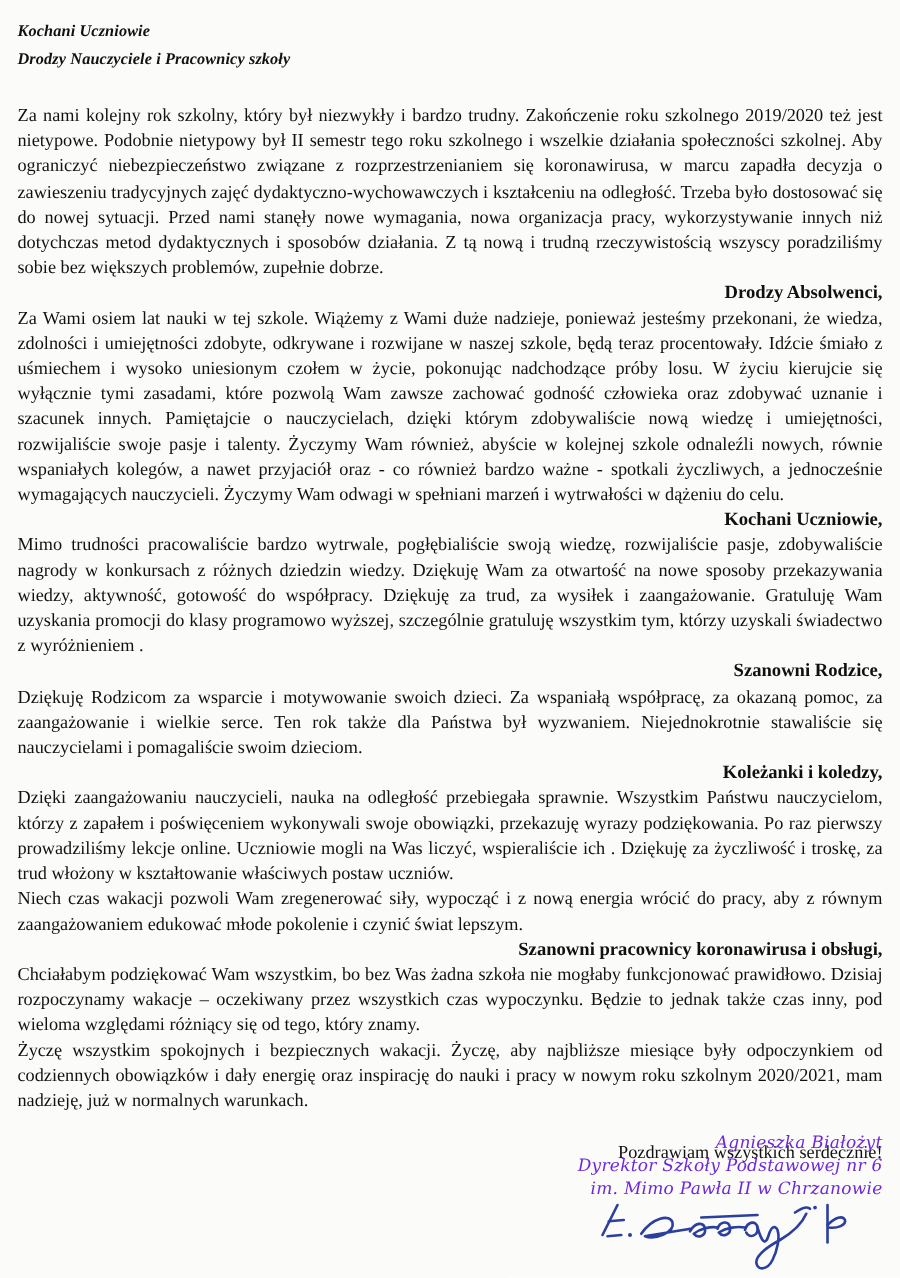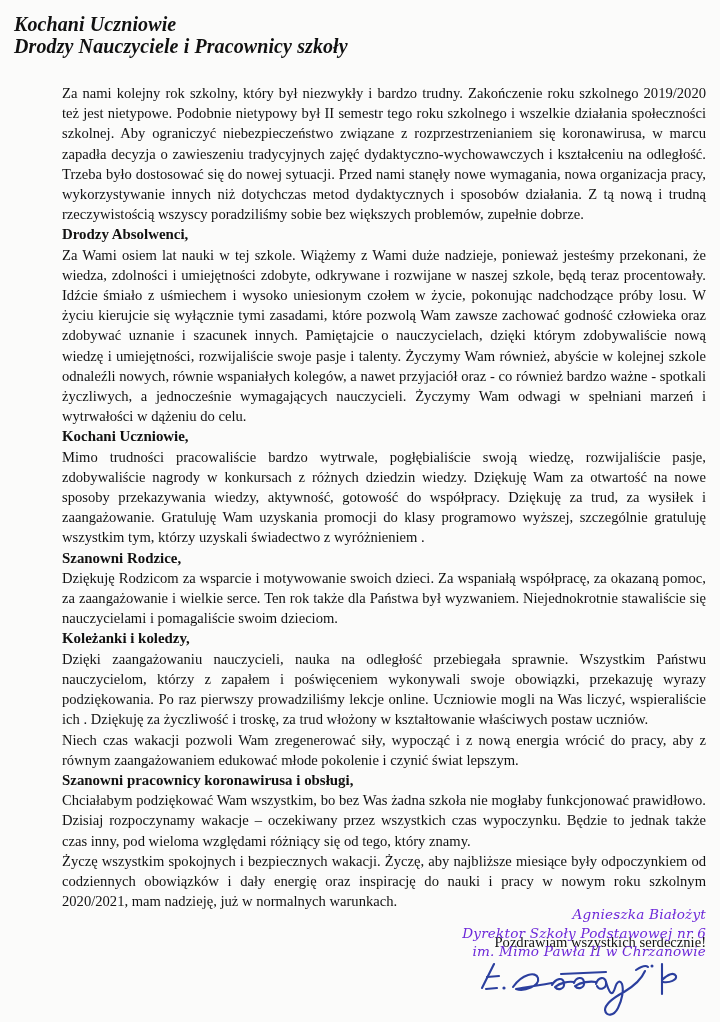--- a/index.html
+++ b/index.html
@@ -28,46 +28,45 @@
     width: 692px;
   }
   
   .salutation {
     margin-top: 14px;
     margin-bottom: 0;
   }
   .salutation .line {
     font-weight: bold;
     font-style: italic;
-    font-size: 20px;
+    font-size: 13px;
     line-height: 21.5px;
     letter-spacing: 0.1px;
     white-space: nowrap;
   }
   
   .body-block {
     margin-top: 26px;
-    margin-left: 48px;
   }
   p.para {
     margin: 0;
     font-size: 14.6px;
     line-height: 20.2px;
     text-align: justify;
     text-justify: inter-word;
     -webkit-hyphens: none;
     hyphens: none;
   }
   h2.subhead {
     margin: 0;
     font-size: 14.9px;
     line-height: 20.2px;
     font-weight: bold;
     font-style: normal;
-    text-align: left;
+    text-align: right;
   }
   
   .closing {
     margin-top: 21px;
     font-size: 14.6px;
     line-height: 20.2px;
     text-align: right;
   }
   
   .sig-block {

